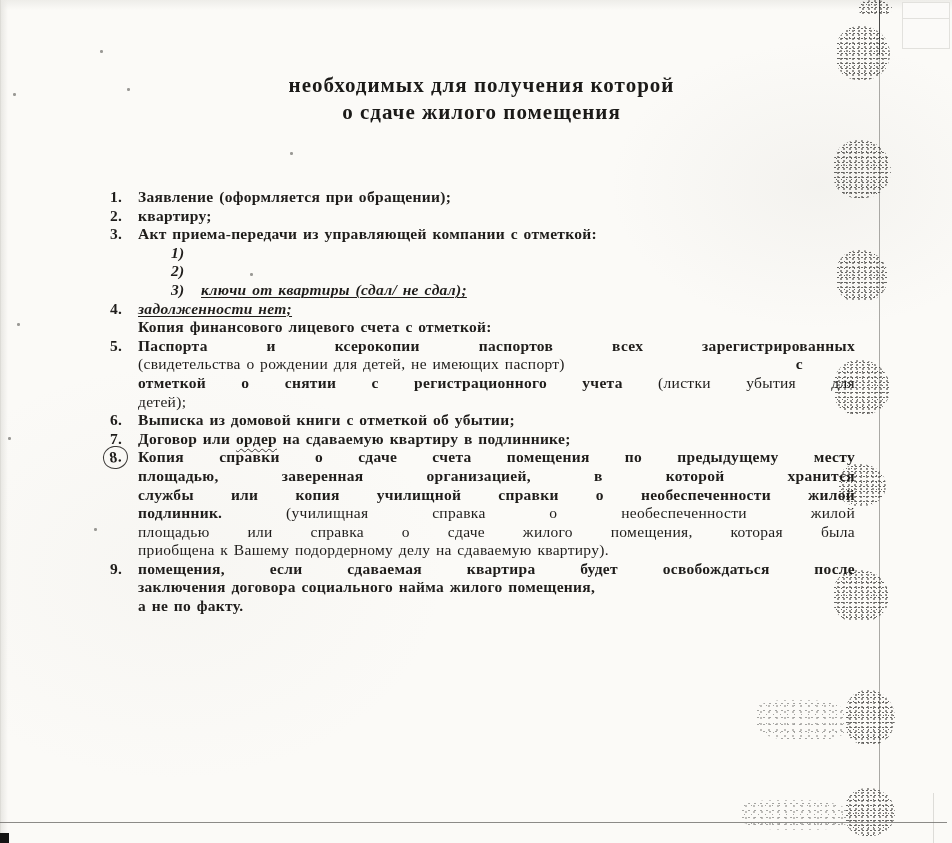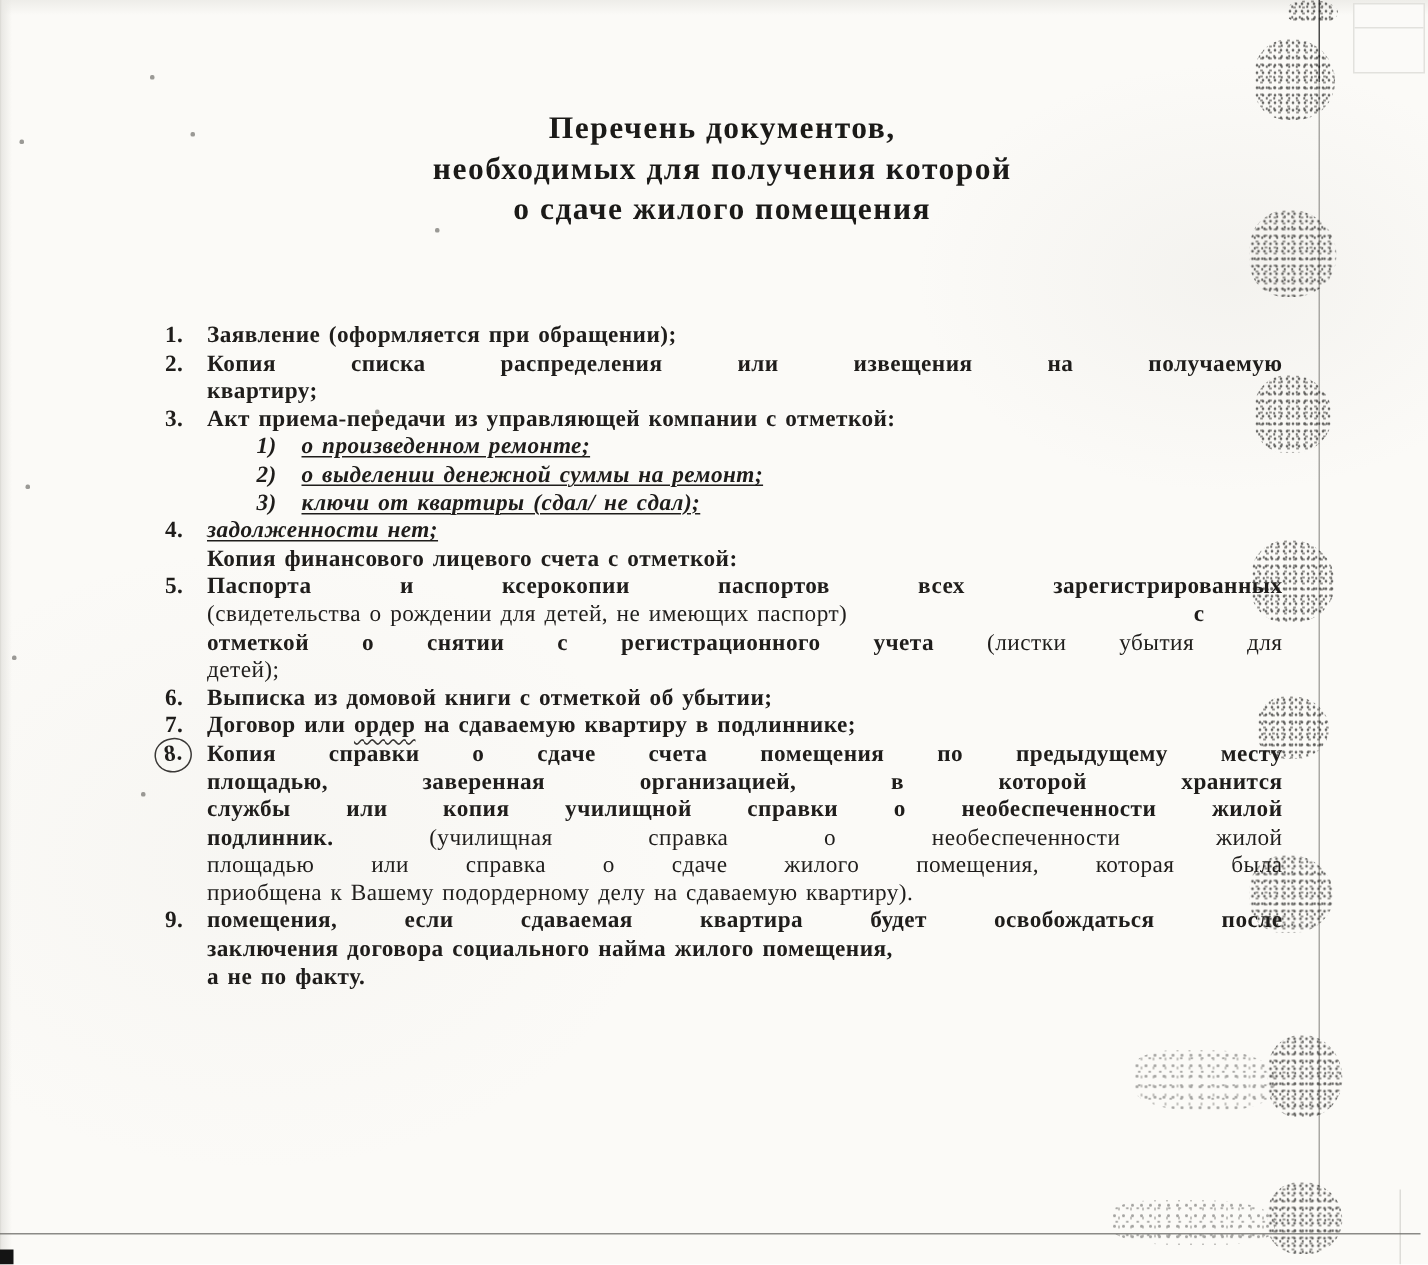--- a/index.html
+++ b/index.html
@@ -98,49 +98,45 @@
   <div class="dot" style="left:100px;top:50px;"></div>
   <div class="dot" style="left:13px;top:93px;"></div>
   <div class="dot" style="left:17px;top:323px;"></div>
   <div class="dot" style="left:8px;top:437px;"></div>
   <div class="dot" style="left:94px;top:528px;"></div>
   <div class="dot" style="left:290px;top:152px;"></div>
   <div class="dot" style="left:250px;top:273px;"></div>
 
   <div class="content">
     <div class="doc-title">
-      <div>Перечень документов,</div>
       <div>необходимых для получения которой</div>
       <div>о сдаче жилого помещения</div>
     </div>
     <div class="doc-list">
         <div class="item">
           <span class="num">1.</span>
           <div class="body">
             <div class="line"><span class="s-b">Заявление (оформляется при обращении);</span></div>
           </div>
         </div>
         <div class="item">
           <span class="num">2.</span>
           <div class="body">
-            <div class="line just"><span class="s-b">Копия списка распределения или извещения на получаемую</span></div>
             <div class="line"><span class="s-b">квартиру;</span></div>
           </div>
         </div>
         <div class="item">
           <span class="num">3.</span>
           <div class="body">
             <div class="line"><span class="s-b">Акт приема-передачи из управляющей компании с отметкой:</span></div>
             <div class="subitem">
               <span class="sub-num">1)</span>
-              <span class="sub-text">о произведенном ремонте;</span>
             </div>
             <div class="subitem">
               <span class="sub-num">2)</span>
-              <span class="sub-text">о выделении денежной суммы на ремонт;</span>
             </div>
             <div class="subitem">
               <span class="sub-num">3)</span>
               <span class="sub-text">ключи от квартиры (сдал/ не сдал);</span>
             </div>
           </div>
         </div>
         <div class="item">
           <span class="num">4.</span>
           <div class="body">

